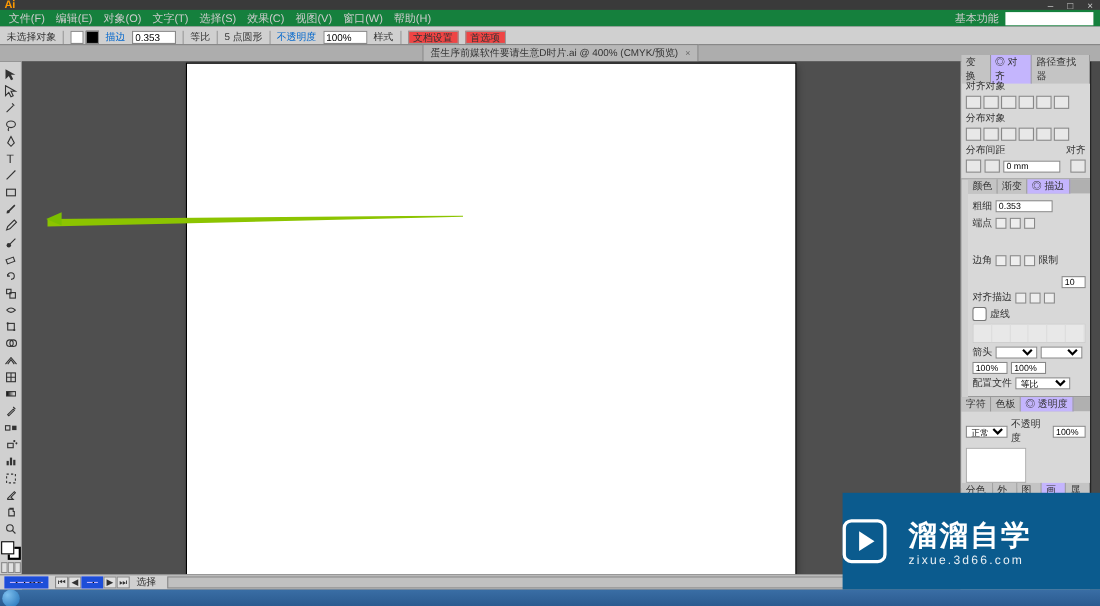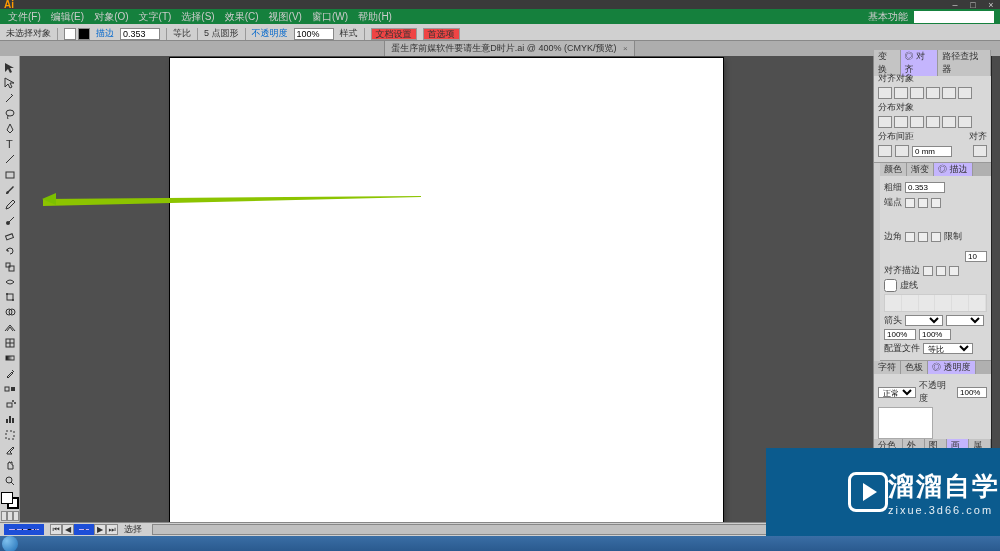--- a/index.html
+++ b/index.html
@@ -58,21 +58,21 @@
 .pnl { border-bottom:1px solid #999; }
 .pnl-tabs { height:13px; background:#b0b0b0; display:flex; align-items:center; }
 .pnl-tab { padding:0 4px; background:#c4c4c4; border-right:1px solid #999; font-size:9px; }
 .pnl-tab.active { background:#c4b5fd; }
 .pnl-body { background:#d8d8d8; padding:3px 4px; }
 .pnl-body .sect { font-size:9px; color:#333; margin-bottom:2px; }
 .align-row { display:flex; gap:2px; margin:2px 0; }
 .aicon { width:14px; height:12px; border:1px solid #888; background:#e8e8e8; display:flex; align-items:center; justify-content:center; }
 .fieldrow { display:flex; align-items:center; gap:3px; margin:2px 0; }
 .fieldrow .lbl { font-size:9px; color:#333; }
-.fieldrow .finp { width:40px; height:11px; border:1px solid #888; background:#fff; font-size:8px; padding:0 2px; }
+.fieldrow .finp { width:52px; height:11px; border:1px solid #888; background:#fff; font-size:8px; padding:0 2px; }
 .fieldrow .sel { width:38px; height:11px; border:1px solid #888; background:#fff; font-size:8px; }
 .cornerbox { width:10px; height:10px; border:1px solid #888; display:inline-block; background:#eee; }
 .dasharea { height:18px; background:#e8e8e8; border:1px solid #ccc; margin:2px 0; display:flex; }
 .dasharea div { flex:1; border-right:1px solid #ddd; }
 .listarea { background:#fff; height:48px; border:1px solid #aaa; margin:2px 0; font-size:9px; }
 .listrow { display:flex; align-items:center; padding:1px 2px; border-bottom:1px solid #eee; }
 .listrow .num { width:12px; }
 .swatchbox { width:55px; height:32px; border:1px solid #aaa; background:#fff; }
 
 
@@ -80,21 +80,21 @@
 .status .zoom { width:40px; height:11px; border:5px solid #1d4ed8; background:#c4b5fd; padding:0 2px; }
 .status .nav { display:flex; gap:0; }
 .status .navbtn { width:12px; height:11px; border:1px solid #888; background:#e0e0e0; display:flex; align-items:center; justify-content:center; font-size:8px; }
 .status .scrolltrack { flex:1; height:11px; background:#c0c0c0; border:1px solid #888; margin:0 4px; }
 
 
 .taskbar { position:absolute; bottom:0; left:0; right:0; height:15px; background: linear-gradient(#3a6ea5,#2a5a8f); }
 .taskbar .orb { width:16px; height:16px; border-radius:50%; background: radial-gradient(circle at 30% 30%, #7ec0ee, #1e6db5); position:absolute; bottom:-1px; left:2px; }
 
 
-.watermark { position:absolute; right:0; bottom:15px; width:234px; height:88px; background:#0b5b8e; display:flex; align-items:center; justify-content:flex-end; gap:0; color:#fff; }
+.watermark { position:absolute; right:0; bottom:15px; width:234px; height:88px; background:#0b5b8e; display:flex; align-items:center; justify-content:flex-start; gap:20px; color:#fff; }
 .watermark .play { width:40px; height:40px; border:3px solid #fff; border-radius:8px; display:flex; align-items:center; justify-content:center; }
 .watermark .play::after { content:""; width:0; height:0; border-top:9px solid transparent; border-bottom:9px solid transparent; border-left:14px solid #fff; margin-left:3px; }
 .watermark .txt { display:flex; flex-direction:column; font-size:26px; font-weight:bold; letter-spacing:2px; }
 .watermark .url { font-size:11px; letter-spacing:2px; font-weight:normal; opacity:.9; }
 
 
 .collapsedstrip { width:9px; background:#4a4a4a; border-left:1px solid #222; }
 </style>
 </head>
 <body>

